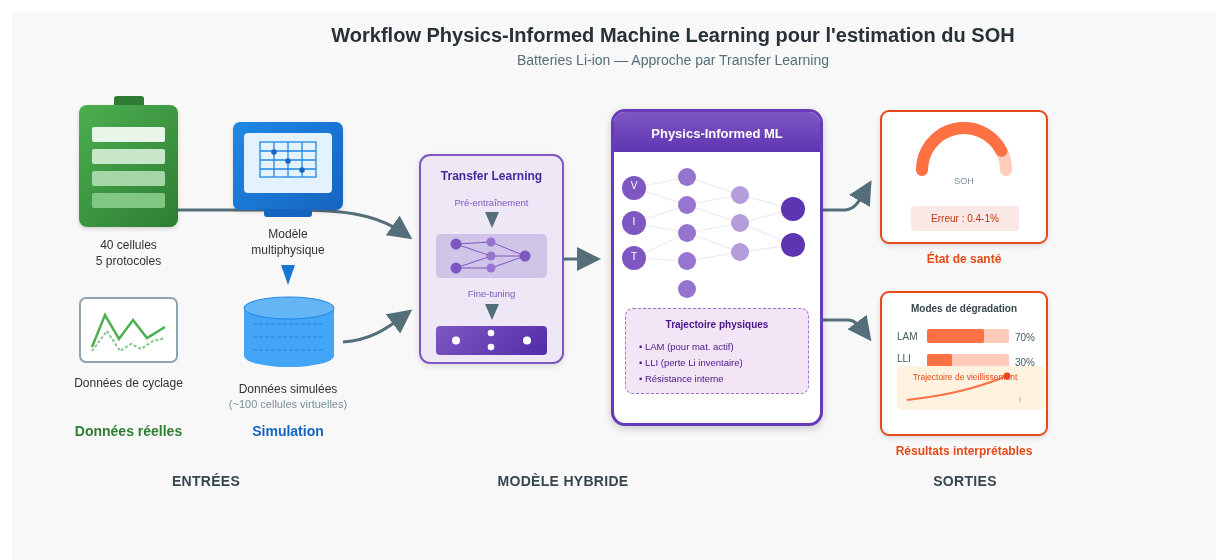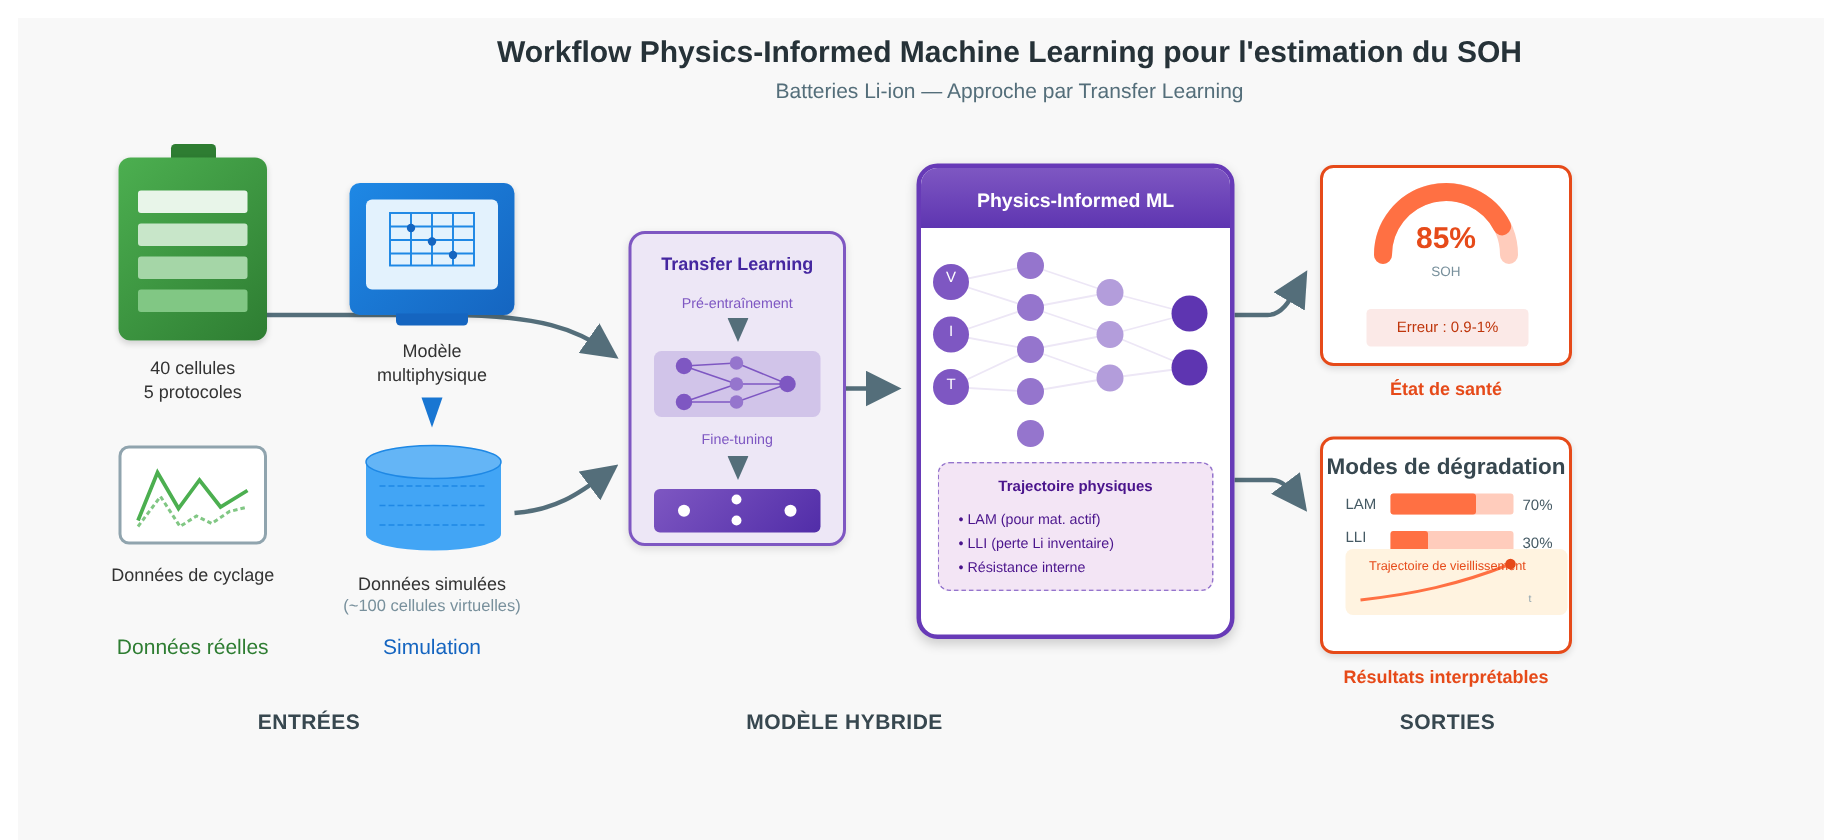--- a/index.html
+++ b/index.html
@@ -4,21 +4,21 @@
   <style>
     * { box-sizing: border-box; margin: 0; padding: 0; }
     html, body { width: 1216px; height: 560px; background: #ffffff; overflow: hidden; }
     body { font-family: "Liberation Sans", sans-serif; position: relative; }
     .panel { position: absolute; left: 12px; top: 12px; width: 1204px; height: 548px; background: #f8f8f8; }
     .abs { position: absolute; }
     .title { left: 0; width: 1346px; top: 24px; text-align: center; font-size: 20px; font-weight: bold; color: #263238; }
     .subtitle { left: 0; width: 1346px; top: 52px; text-align: center; font-size: 14px; color: #546e7a; }
     .lbl { font-size: 12px; color: #333; text-align: center; line-height: 16px; }
     .lbl-small { font-size: 11px; color: #78909c; text-align: center; }
-    .grp-title { font-size: 14px; font-weight: normal; text-align: center; }
+    .grp-title { font-size: 14px; font-weight: bold; text-align: center; }
     .section { font-size: 14px; font-weight: bold; color: #37474f; text-align: center; letter-spacing: 0.3px; }
     
     .bat-cap { left: 114px; top: 96px; width: 30px; height: 12px; background: #2e7d32; border-radius: 3px 3px 0 0; }
     .bat-body { left: 79px; top: 105px; width: 99px; height: 122px; border-radius: 8px; background: linear-gradient(135deg, #4caf50, #2e7d32); box-shadow: 0 2px 4px rgba(0,0,0,0.15); }
     .bat-bar { position: absolute; left: 13px; width: 73px; height: 15px; border-radius: 2px; }
     
     .mon { left: 233px; top: 122px; width: 110px; height: 88px; border-radius: 7px; background: linear-gradient(135deg, #1e88e5, #1565c0); box-shadow: 0 2px 4px rgba(0,0,0,0.15); }
     .mon-screen { position: absolute; left: 11px; top: 11px; width: 88px; height: 60px; background: #e3f2fd; border-radius: 4px; }
     .mon-stand { left: 264px; top: 209px; width: 48px; height: 8px; background: #1565c0; border-radius: 0 0 3px 3px; }
     
@@ -206,28 +206,27 @@
     <div class="constr-item" style="top:48px;">• LLI (perte Li inventaire)</div>
     <div class="constr-item" style="top:64px;">• Résistance interne</div>
   </div>
 </div>
 
 <div class="abs out soh-box">
   <svg class="abs" style="left:30px;top:6px;" width="104" height="60">
     <path d="M10,52 A42,42 0 0 1 94,52" stroke="#ffccbc" stroke-width="12" fill="none" stroke-linecap="round"></path>
     <path id="gauge-fill" d="M10,52 A42,42 0 0 1 89.4,32.9" stroke="#ff7043" stroke-width="12" fill="none" stroke-linecap="round"></path>
   </svg>
-  <div class="abs" style="left:0;top:36px;width:164px;text-align:center;font-size:20px;font-weight:bold;color:#e64a19;">85%</div>
   <div class="abs" style="left:0;top:64px;width:164px;text-align:center;font-size:9px;color:#78909c;">SOH</div>
-  <div class="err">Erreur : 0.9-1%</div>
+  <div class="err">Erreur : 0.4-1%</div>
 </div>
 <div class="abs" style="left:860px;top:252px;width:208px;text-align:center;font-size:12px;font-weight:bold;color:#e64a19;">État de santé</div>
 
 <div class="abs out deg-box">
-  <div class="abs" style="left:0;top:10px;width:164px;text-align:center;font-size:15px;font-weight:bold;color:#37474f;">Modes de dégradation</div>
+  <div class="abs" style="left:0;top:10px;width:164px;text-align:center;font-size:10px;font-weight:bold;color:#37474f;">Modes de dégradation</div>
   <div class="abs" style="left:15px;top:38px;font-size:10px;color:#455a64;">LAM</div>
   <div class="bar-bg" style="top:36px;">
       <div class="bar-fill" style="width: 70%;"></div>
     </div>
   <div class="abs" style="left:133px;top:39px;font-size:10px;color:#455a64;">70%</div>
   <div class="abs" style="left:15px;top:60px;font-size:10px;color:#455a64;">LLI</div>
   <div class="bar-bg" style="top:61px;">
       <div class="bar-fill" style="width: 30%;"></div>
     </div>
   <div class="abs" style="left:133px;top:64px;font-size:10px;color:#455a64;">30%</div>

